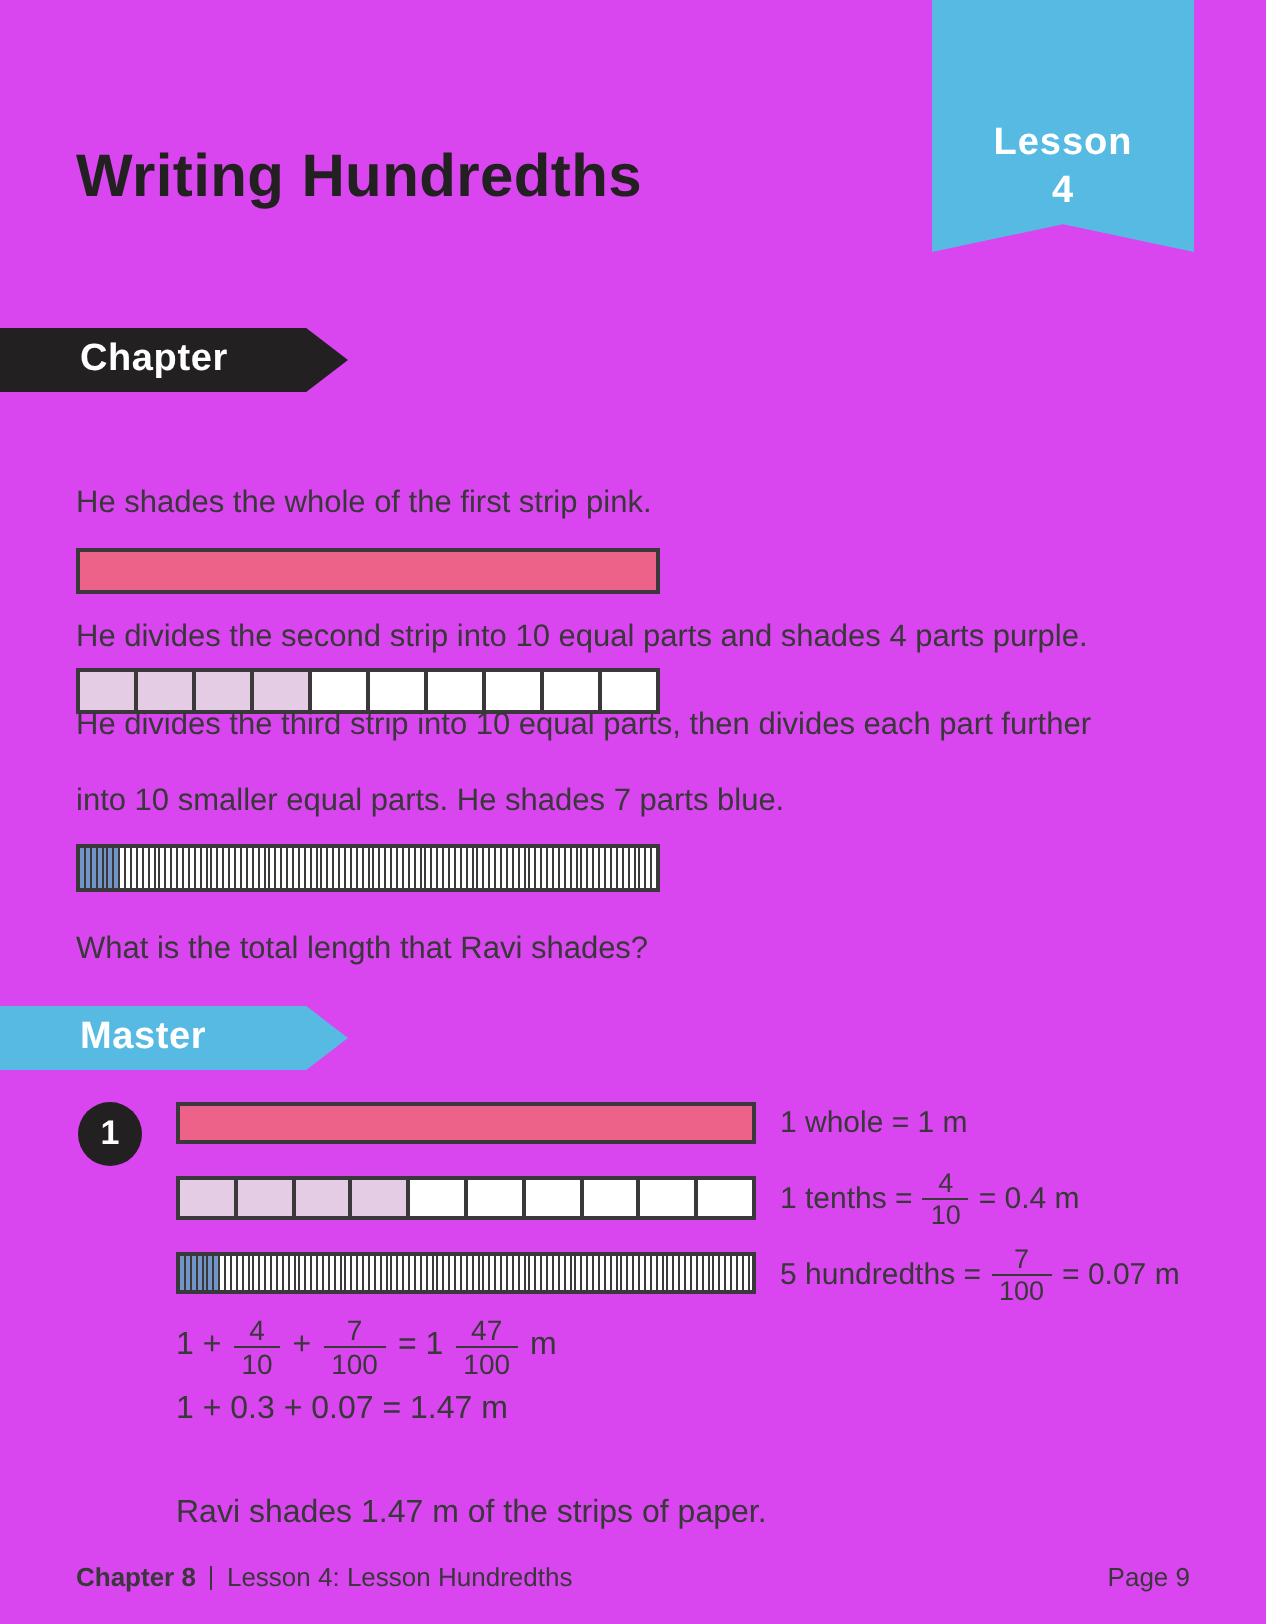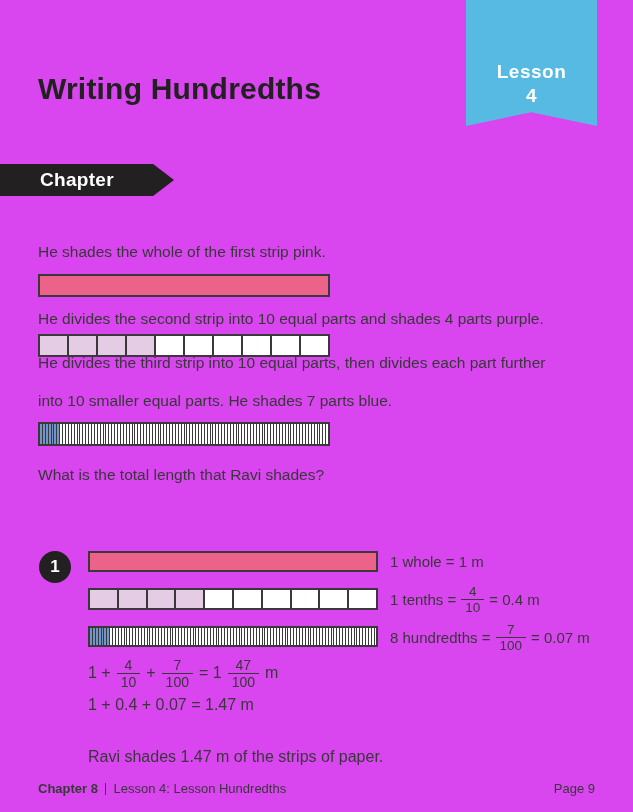--- a/index.html
+++ b/index.html
@@ -228,20 +228,23 @@
       <div class="cell"></div>
       <div class="cell"></div>
       <div class="cell"></div>
       <div class="cell"></div>
       <div class="cell"></div>
       <div class="cell"></div>
     </div>
 
   <div class="abs para" style="left:38px; top:443px;margin-top:21px;">What is the total length that Ravi shades?</div>
 
+  <div class="abs banner master">
+    <span>Master</span>
+  </div>
 
   <div class="abs badge">
     <span>1</span>
   </div>
 
   <div class="abs strip" style="left:88px; top:551px; width:290px; height:21px;">
       <div class="cell" style="background: rgb(236, 98, 137);"></div>
     </div>
   <div class="abs strip tenths" style="left:88px; top:588px; width:290px; height:22px;">
       <div class="cell" style="background: rgb(228, 204, 229);"></div>
@@ -365,21 +368,21 @@
   <div class="abs label-row" style="top:578px; height:42px;">
     <span>1 tenths =</span>
     <span class="frac">
       <span class="num">4</span>
       <span class="den">10</span>
     </span>
     <span>= 0.4 m</span>
   </div>
 
   <div class="abs label-row" style="top:616px; height:42px;">
-    <span>8 hundredths =</span>
+    <span>5 hundredths =</span>
     <span class="frac">
       <span class="num">7</span>
       <span class="den">100</span>
     </span>
     <span>= 0.07 m</span>
   </div>
 
   <div class="abs eq-row" style="top:654px; height:38px;">
     <span>1 +</span>
     <span class="frac">
@@ -392,21 +395,21 @@
       <span class="den">100</span>
     </span>
     <span>= 1</span>
     <span class="frac">
       <span class="num">47</span>
       <span class="den">100</span>
     </span>
     <span>m</span>
   </div>
 
-  <div class="abs plain" style="left:88px; top:696px;">1 + 0.4 + 0.07 = 1.47 m</div>
+  <div class="abs plain" style="left:88px; top:696px;">1 + 0.3 + 0.07 = 1.47 m</div>
 
   <div class="abs plain" style="left:88px; top:748px;">Ravi shades 1.47 m of the strips of paper.</div>
 
   <div class="abs footer">
     <span class="bold">Chapter 8</span>
     <span class="divider"></span>
     <span>Lesson 4: Lesson Hundredths</span>
     <span class="spacer"></span>
     <span>Page 9</span>
   </div>

